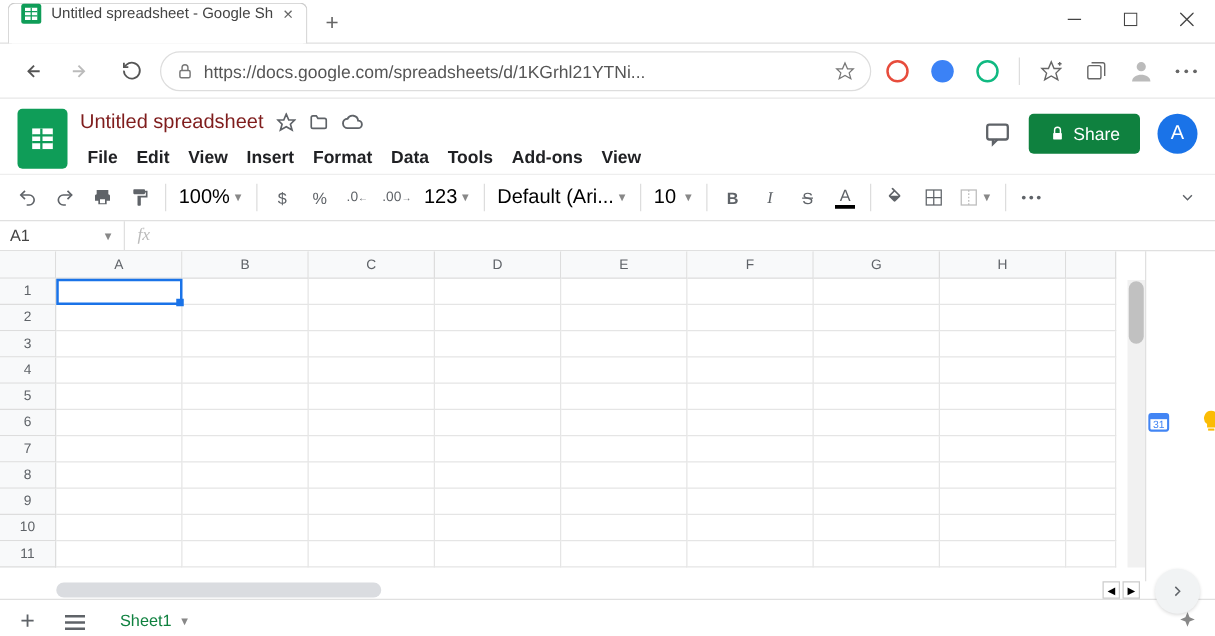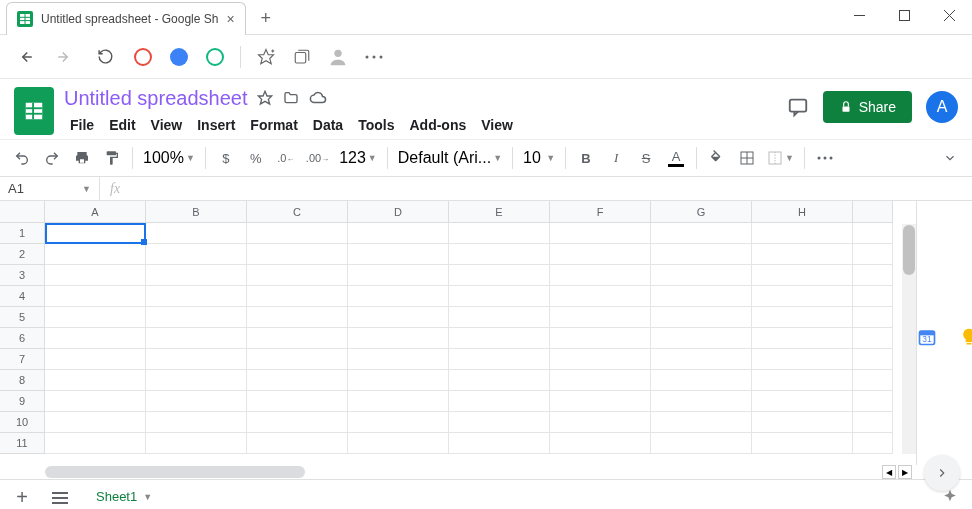--- a/index.html
+++ b/index.html
@@ -1,36 +1,36 @@
 <!DOCTYPE html>
 <html><head>
 <meta charset="utf-8">
 <style>
 * { margin:0; padding:0; box-sizing:border-box; font-family:Arial,sans-serif; }
 body { width:972px; height:509px; background:#fff; overflow:hidden; position:relative; }
 .win-titlebar { height:35px; display:flex; align-items:flex-start; background:#fff; border-bottom:1px solid #e0e0e0;}
-.tab { height:33px; display:flex; align-items:center; padding:0 10px 0 10px; background:#fff; border:1px solid #ccc; border-bottom:none; border-top-left-radius:6px; border-top-right-radius:6px; margin-left:6px; margin-top:2px; gap:8px; font-size:12px; color:#444;}
+.tab { height:33px; display:flex; align-items:flex-start; padding:0 10px 0 10px; background:#fff; border:1px solid #ccc; border-bottom:none; border-top-left-radius:6px; border-top-right-radius:6px; margin-left:6px; margin-top:2px; gap:8px; font-size:12px; color:#444;}
 .favicon { width:16px; height:16px; background:#0f9d58; border-radius:2px; display:flex; align-items:center; justify-content:center;}
 .favicon svg{width:10px;height:10px;}
 .tab-close { font-size:14px; color:#666; cursor:pointer;}
 .new-tab { width:28px;height:28px; display:flex; align-items:center; justify-content:center; color:#666; font-size:18px; margin-left:6px; margin-top:4px;}
 .win-controls { margin-left:auto; display:flex;}
 .win-btn { width:45px; height:30px; display:flex; align-items:center; justify-content:center; color:#444;}
 .addr-bar { height:44px; display:flex; align-items:center; padding:0 8px; gap:6px; border-bottom:1px solid #e8e8e8;}
 .nav-btn { width:34px; height:34px; display:flex; align-items:center; justify-content:center; border-radius:4px; color:#555;}
 .nav-btn.disabled{color:#bbb;}
 .url-box { flex:1; height:32px; border:1px solid #ddd; border-radius:16px; display:flex; align-items:center; padding:0 12px; gap:8px; font-size:14px; color:#555;}
 .ext-icon{width:30px;height:30px;display:flex;align-items:center;justify-content:center;border-radius:4px;}
 .ext-dot{width:18px;height:18px;border-radius:50%;}
 .doc-header{height:60px; display:flex; align-items:flex-start; padding:6px 14px 0 14px;}
 .sheets-logo{width:40px;height:48px;background:#0f9d58;border-radius:4px;display:flex;align-items:center;justify-content:center;margin-right:10px;margin-top:2px;}
 .sheets-logo svg{width:22px;height:22px;}
 .doc-meta{flex:1;}
 .doc-title-row{display:flex;align-items:center;gap:10px;height:26px;}
-.doc-title{font-size:20px;color:#8b5cf6;}
+.doc-title{font-size:16px;color:#7f1d1d;}
 .title-icon{color:#5f6368;}
 .menubar{display:flex;gap:3px;margin-top:4px;font-size:14px;color:#202124;align-items:center;font-weight:bold;}
 .menubar span{padding:2px 6px;}
 .last-edit{color:#5f6368;text-decoration:underline;}
 .header-right{display:flex;align-items:center;gap:14px;margin-top:6px;}
 .comment-btn{color:#5f6368;}
 .share-btn{background:#0f813f;color:#fff;border-radius:4px;padding:8px 16px;display:flex;align-items:center;gap:6px;font-size:14px;font-weight:500;}
 .avatar{width:32px;height:32px;border-radius:50%;background:#1a73e8;color:#fff;display:flex;align-items:center;justify-content:center;font-size:16px;}
 .toolbar{height:38px;border-top:1px solid #eee;border-bottom:1px solid #e0e0e0;display:flex;align-items:center;padding:0 8px;gap:2px;}
 .tb-btn{min-width:28px;height:28px;display:flex;align-items:center;justify-content:center;color:#5f6368;border-radius:3px;padding:0 4px;font-size:13px;}
@@ -113,20 +113,30 @@
         <polyline points="9 6 15 12 9 18"></polyline>
         <line x1="15" y1="12" x2="3" y2="12"></line>
       </svg>
     </div>
   <div class="nav-btn">
       <svg width="17" height="17" viewBox="0 0 24 24" fill="none" stroke="#555" stroke-width="2">
         <path d="M3 12a9 9 0 1 0 3-6.7L3 8"></path>
         <polyline points="3 3 3 8 8 8"></polyline>
       </svg>
     </div>
+  <div class="url-box">
+    <svg width="14" height="14" viewBox="0 0 24 24" fill="none" stroke="#777" stroke-width="2">
+        <rect x="5" y="11" width="14" height="10" rx="2"></rect>
+        <path d="M8 11V7a4 4 0 0 1 8 0v4"></path>
+      </svg>
+    <span style="flex:1;white-space:nowrap;overflow:hidden;">https://docs.google.com/spreadsheets/d/1KGrhl21YTNi...</span>
+    <svg width="16" height="16" viewBox="0 0 24 24" fill="none" stroke="#777" stroke-width="1.5">
+        <polygon points="12 2 15 9 22 9 17 14 19 21 12 17 5 21 7 14 2 9 9 9"></polygon>
+      </svg>
+  </div>
   <div class="ext-icon">
       <div class="ext-dot" style="border:2px solid #e74c3c;"></div>
     </div>
   <div class="ext-icon">
       <div class="ext-dot" style="background:#3b82f6;"></div>
     </div>
   <div class="ext-icon">
       <div class="ext-dot" style="border:2px solid #10b981;"></div>
     </div>
   <div style="width:1px;height:22px;background:#ddd;margin:0 4px;"></div>

